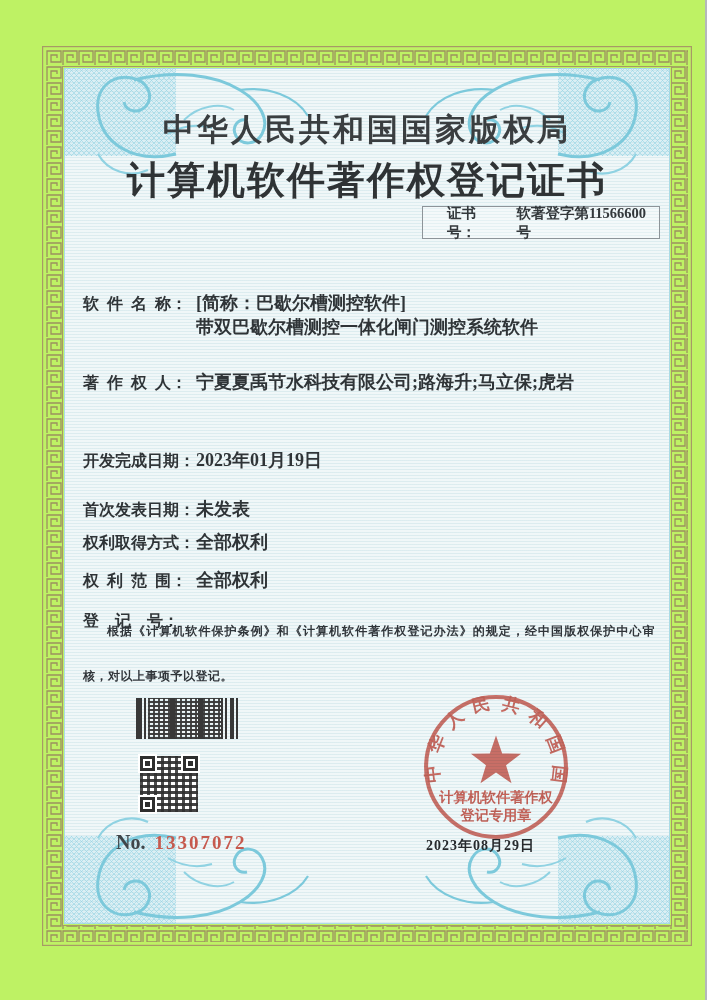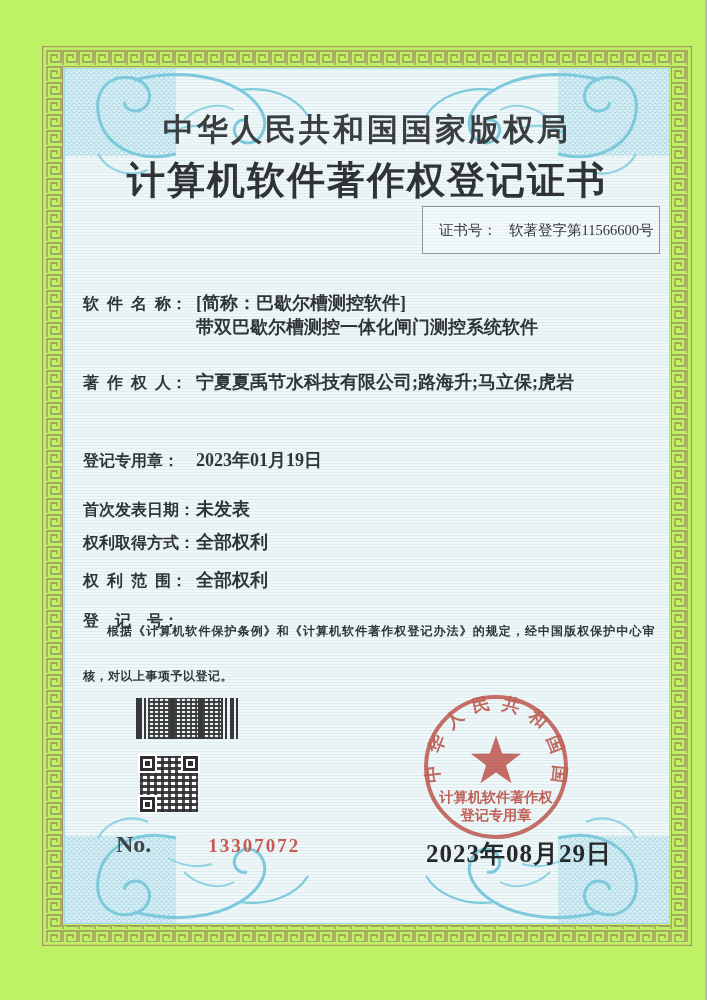--- a/index.html
+++ b/index.html
@@ -18,23 +18,23 @@
   }
   .orn{position:absolute;width:250px;height:150px;pointer-events:none;}
   .orn.tl{left:-1px;top:-1px;}
   .orn.tr{right:-1px;top:-1px;transform:scaleX(-1);}
   .orn.bl{left:-1px;bottom:-1px;transform:scaleY(-1);}
   .orn.br{right:-1px;bottom:-1px;transform:scale(-1,-1);}
   .authority{position:absolute;left:0;top:40px;width:100%;text-align:center;
     font-size:31px;font-weight:600;letter-spacing:3px;color:#3a3e40;}
   .cert-title{position:absolute;left:0;top:86px;width:100%;text-align:center;
     font-size:38px;font-weight:700;letter-spacing:2px;color:#2f3335;}
-  .certno{position:absolute;left:357px;top:137px;width:238px;height:48px;box-sizing:border-box;
-    border:1px solid #8d9499;display:flex;align-items:center;padding-left:16px;
-    font-size:14.5px;font-weight:400;color:#33383b;background:rgba(255,255,255,.25);}
+  .certno{position:absolute;left:357px;top:137px;width:238px;height:33px;box-sizing:border-box;
+    border:1px solid #8d9499;display:flex;align-items:center;padding-left:24px;
+    font-size:14.5px;font-weight:700;color:#33383b;background:rgba(255,255,255,.25);}
   .certno .lbl{margin-right:12px;}
   .row{position:absolute;left:18px;display:flex;align-items:baseline;color:#2f3437;}
   .row .lab{width:113px;flex:none;font-size:16px;font-weight:700;margin-top:48px;}
   .row .val{font-size:18px;font-weight:600;line-height:23.5px;}
   .statement{position:absolute;left:18px;top:540px;width:572px;margin:0;
     font-size:12px;font-weight:600;color:#30353a;line-height:45px;
     text-indent:2em;text-align:justify;letter-spacing:.5px;}
   
   .barcode{position:absolute;left:71px;top:629px;width:106px;height:41px;display:flex;}
   .bc{height:100%;}
@@ -47,25 +47,25 @@
   
   .qr{position:absolute;left:75px;top:687px;width:58px;height:56px;background:#fff;
     background-image:
       repeating-linear-gradient(0deg, rgba(46,46,46,.9) 0 3px, rgba(0,0,0,0) 3px 6px),
       repeating-linear-gradient(90deg, rgba(46,46,46,.85) 0 3px, rgba(0,0,0,0) 3px 7px);}
   .qf{position:absolute;width:15px;height:15px;border:3.5px solid #2e2e2e;background:#fff;
     box-sizing:border-box;box-shadow:0 0 0 2px #fff;}
   .qf::after{content:"";position:absolute;inset:2px;background:#2e2e2e;}
   .qf.tl{left:0;top:0}.qf.tr{right:0;top:0}.qf.bl{left:0;bottom:0}
   .serial{position:absolute;left:51px;top:762px;display:flex;align-items:baseline;gap:9px;}
-  .serial .no{font-size:24px;font-weight:600;color:#3f4549;}
-  .serial .num{font-size:19px;font-weight:600;color:#c65a4e;letter-spacing:2px;margin-left:48px;}
+  .serial .no{font-size:20px;font-weight:600;color:#3f4549;}
+  .serial .num{font-size:19px;font-weight:600;color:#c65a4e;letter-spacing:2px;}
   .seal{position:absolute;left:355px;top:622px;width:152px;height:152px;
     mix-blend-mode:multiply;opacity:.92;}
-  .issue-date{position:absolute;left:361px;top:768px;font-size:25px;font-weight:700;
+  .issue-date{position:absolute;left:361px;top:768px;font-size:14px;font-weight:700;
     letter-spacing:1px;color:#26292c;}
 </style>
 </head>
 <body>
 
 <div class="page">
 
   <svg class="frame" width="650" height="900" viewBox="0 0 650 900">
     <defs>
       <pattern id="gk" width="16" height="16" patternUnits="userSpaceOnUse" patternTransform="translate(4,4)">
@@ -119,21 +119,21 @@
       <span class="val">
         <span style="display:block">[简称：巴歇尔槽测控软件]</span>
         <span style="display:block">带双巴歇尔槽测控一体化闸门测控系统软件</span>
       </span>
     </div>
     <div class="row" style="top:256px">
       <span class="lab">著 作 权 人：</span>
       <span class="val">宁夏夏禹节水科技有限公司;路海升;马立保;虎岩</span>
     </div>
     <div class="row" style="top:334px">
-      <span class="lab">登记专用章：</span>
+      <span class="lab">开发完成日期：</span>
       <span class="val">2023年01月19日</span>
     </div>
     <div class="row" style="top:383px">
       <span class="lab">首次发表日期：</span>
       <span class="val">未发表</span>
     </div>
     <div class="row" style="top:416px">
       <span class="lab">权利取得方式：</span>
       <span class="val">全部权利</span>
     </div>

